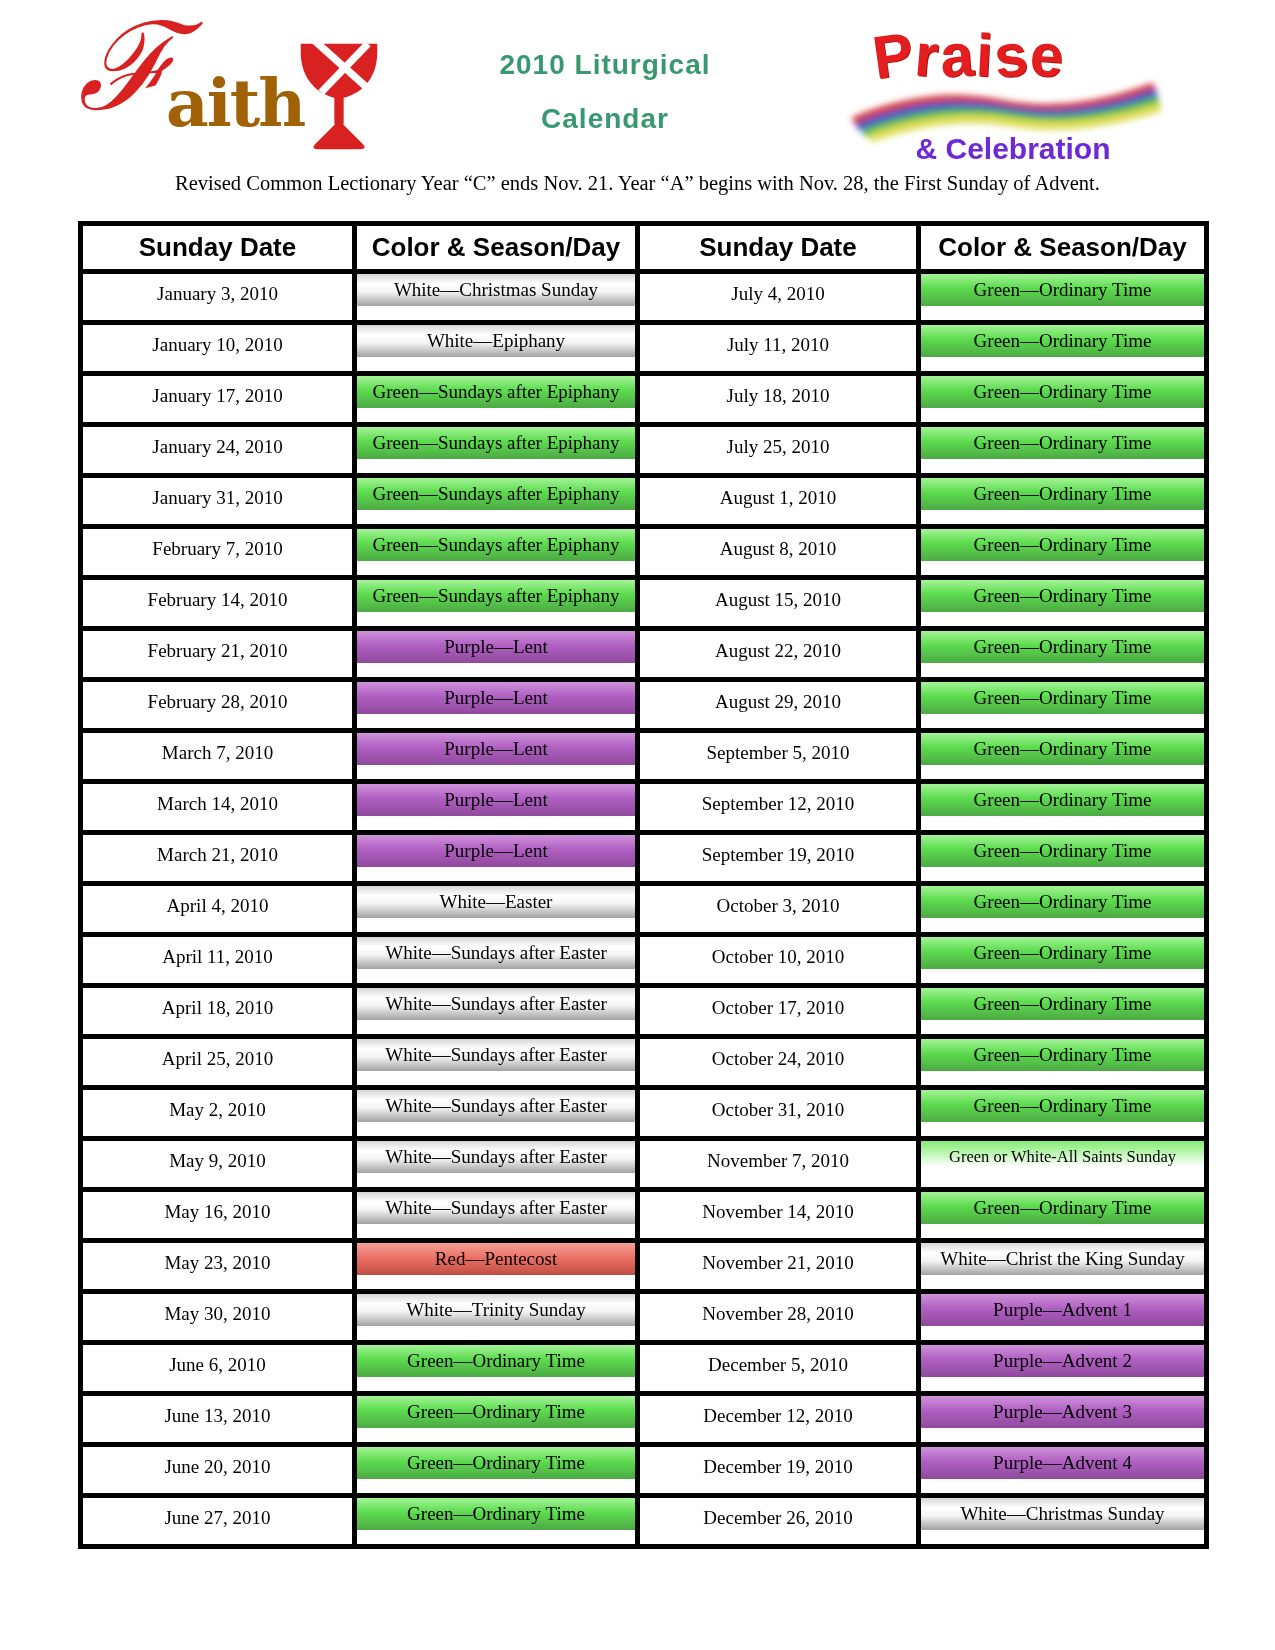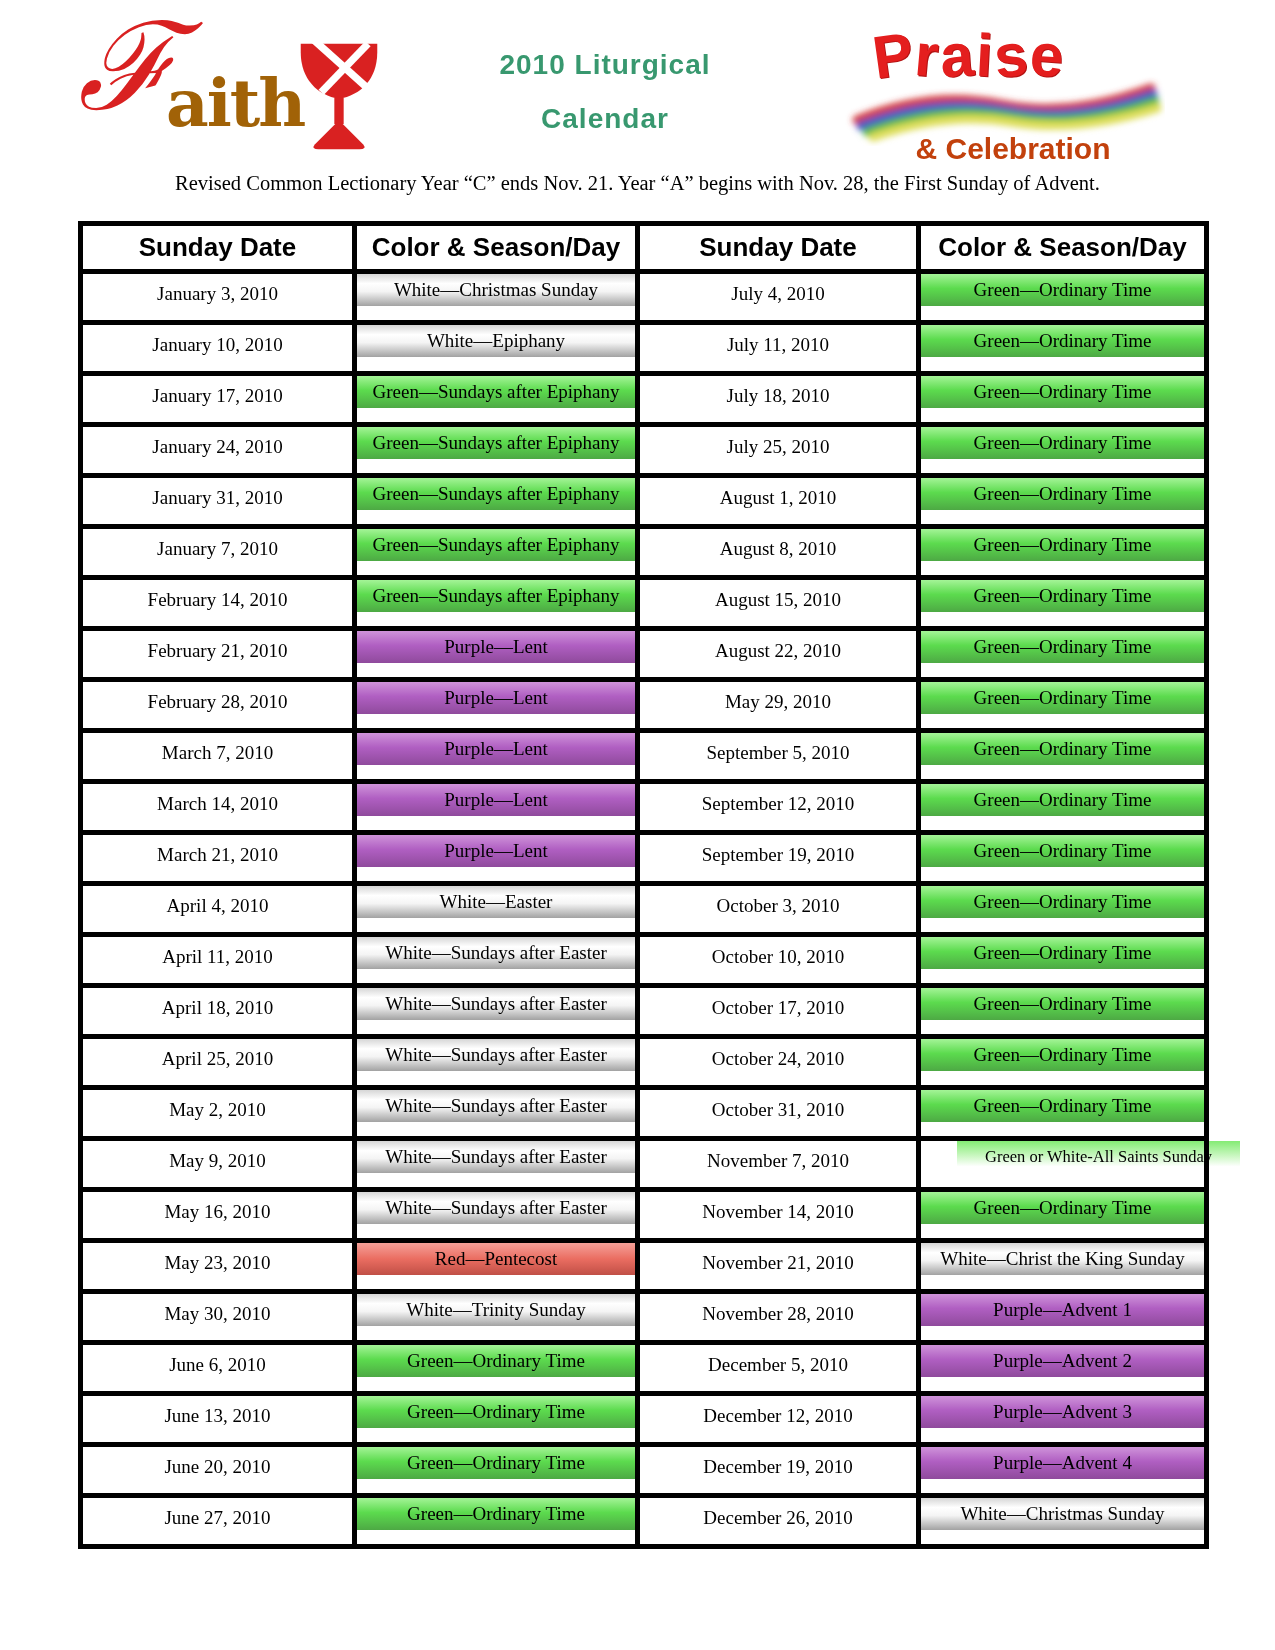--- a/index.html
+++ b/index.html
@@ -36,21 +36,21 @@
   .praise-word span {
     display:inline-block; font-family:"Liberation Sans", sans-serif;
     font-weight:900; font-size:60px; color:var(--praise_red,#e41e1e);
     line-height:1; letter-spacing:2px;
     text-shadow:1px 1px 0 #b31212;
   }
   .rainbow { position:absolute; left:0px; top:62px; width:320px; height:70px; }
   .praise-sub {
     position:absolute; left:18px; top:118px; width:300px; text-align:center;
     font-family:"Liberation Sans", sans-serif; font-weight:900;
-    font-size:30px; color:#c2410c; letter-spacing:0px; white-space:nowrap;
+    font-size:30px; color:#6d28d9; letter-spacing:0px; white-space:nowrap;
   }
 
   .subtitle {
     position:absolute; left:0; right:0; top:172px; text-align:center;
     font-size:20.5px; font-family:"Liberation Serif", serif;
   }
 
   
   .cal-table-wrap { position:absolute; left:78px; top:221px; width:1126px; }
   table.cal {
@@ -88,21 +88,20 @@
     background:linear-gradient(180deg, var(--purple_top,#cf93da) 0%, var(--purple_mid,#b05fc2) 45%,
       var(--purple_bottom,#8f4a9c) 100%);
   }
   .grad-red {
     background:linear-gradient(180deg, var(--red_top,#f5a098) 0%, var(--red_mid,#ea6d61) 50%,
       var(--red_bottom,#c04f46) 100%);
   }
   .grad-greenwhite {
     background:linear-gradient(180deg, var(--greenwhite_top,#84eb74) 0%, #c8f7bf 45%,
       var(--greenwhite_bottom,#ffffff) 80%);
-    margin-left:36px;
   }
 </style>
 </head>
 <body>
 
 <div class="page">
 
   <div class="faith-logo">
     <span class="faith-initial">ℱ</span>
     <span class="faith-rest">aith</span>
@@ -208,21 +207,21 @@
       <td class="season-cell">
         <div class="season-box grad-green">Green—Sundays after Epiphany</div>
       </td>
       <td class="date-cell">August 1, 2010</td>
       <td class="season-cell">
         <div class="season-box grad-green">Green—Ordinary Time</div>
       </td>
     </tr>
 
     <tr>
-      <td class="date-cell">January 7, 2010</td>
+      <td class="date-cell">February 7, 2010</td>
       <td class="season-cell">
         <div class="season-box grad-green">Green—Sundays after Epiphany</div>
       </td>
       <td class="date-cell">August 8, 2010</td>
       <td class="season-cell">
         <div class="season-box grad-green">Green—Ordinary Time</div>
       </td>
     </tr>
 
     <tr>
@@ -245,21 +244,21 @@
       <td class="season-cell">
         <div class="season-box grad-green">Green—Ordinary Time</div>
       </td>
     </tr>
 
     <tr>
       <td class="date-cell">February 28, 2010</td>
       <td class="season-cell">
         <div class="season-box grad-purple">Purple—Lent</div>
       </td>
-      <td class="date-cell">May 29, 2010</td>
+      <td class="date-cell">August 29, 2010</td>
       <td class="season-cell">
         <div class="season-box grad-green">Green—Ordinary Time</div>
       </td>
     </tr>
 
     <tr>
       <td class="date-cell">March 7, 2010</td>
       <td class="season-cell">
         <div class="season-box grad-purple">Purple—Lent</div>
       </td>

